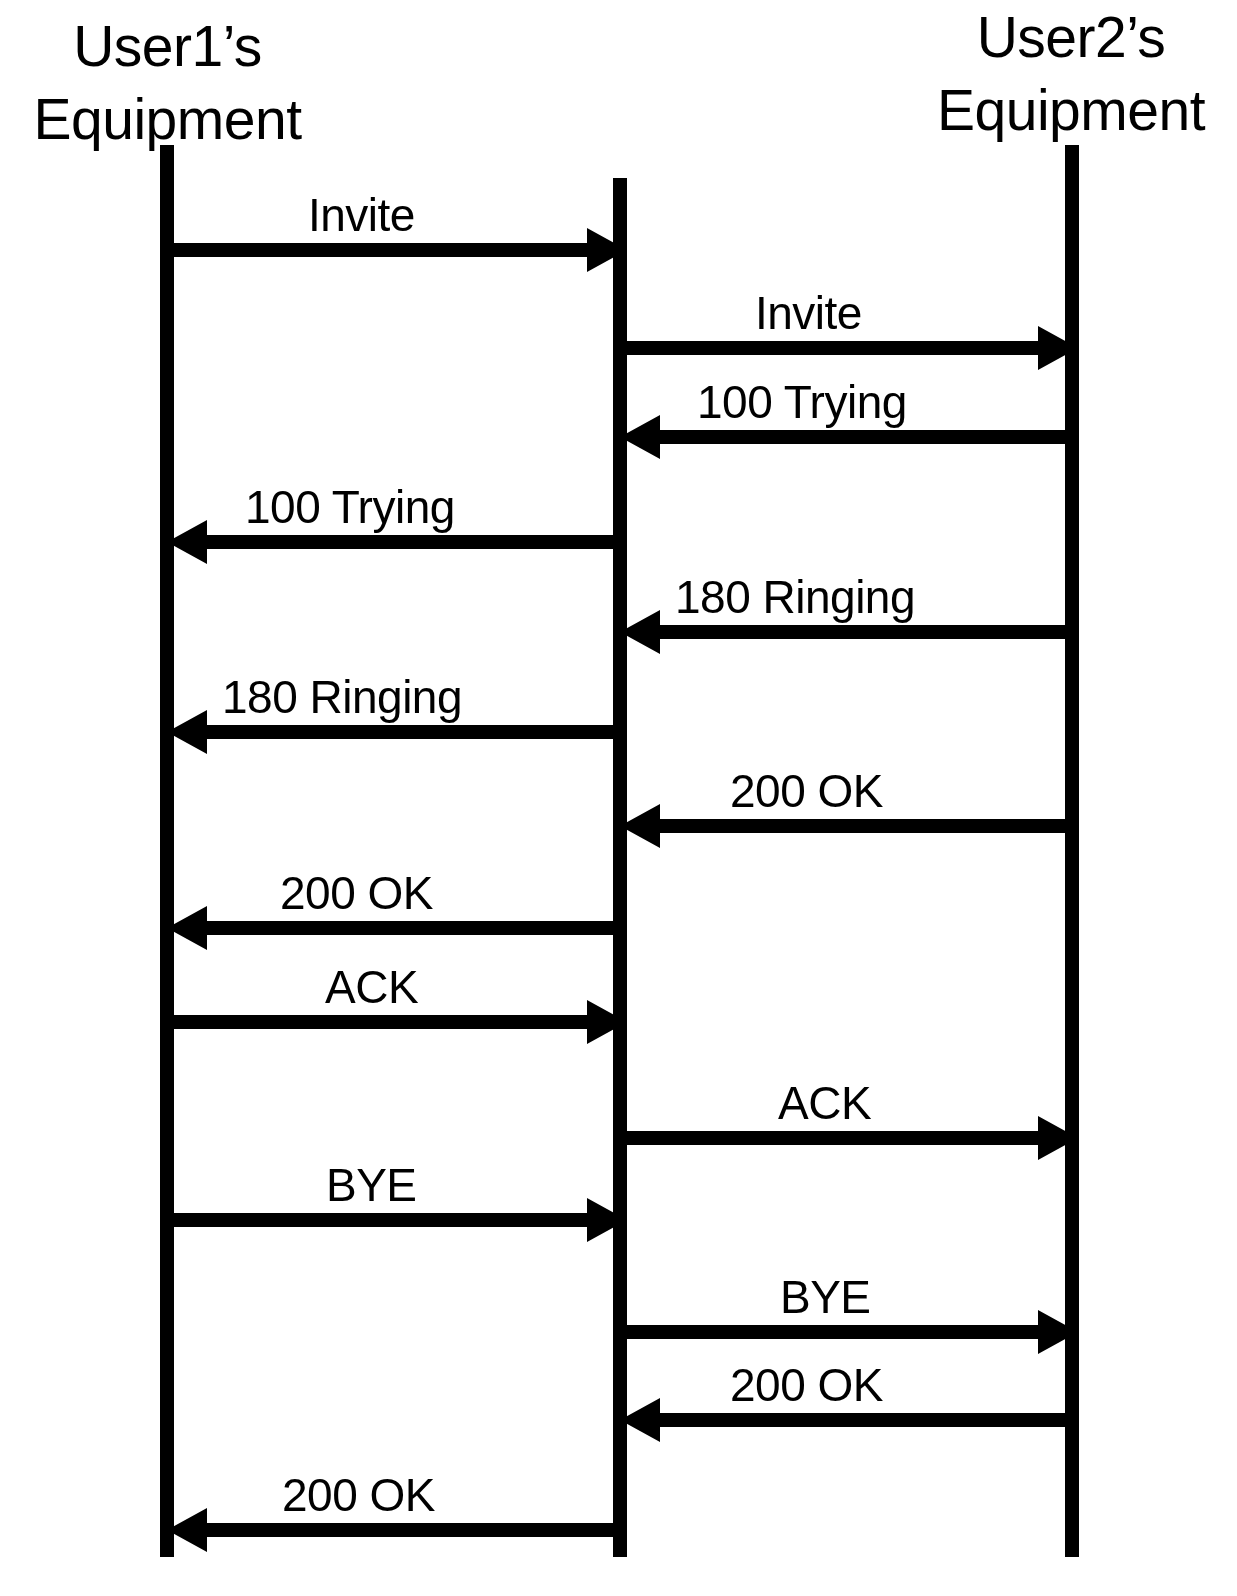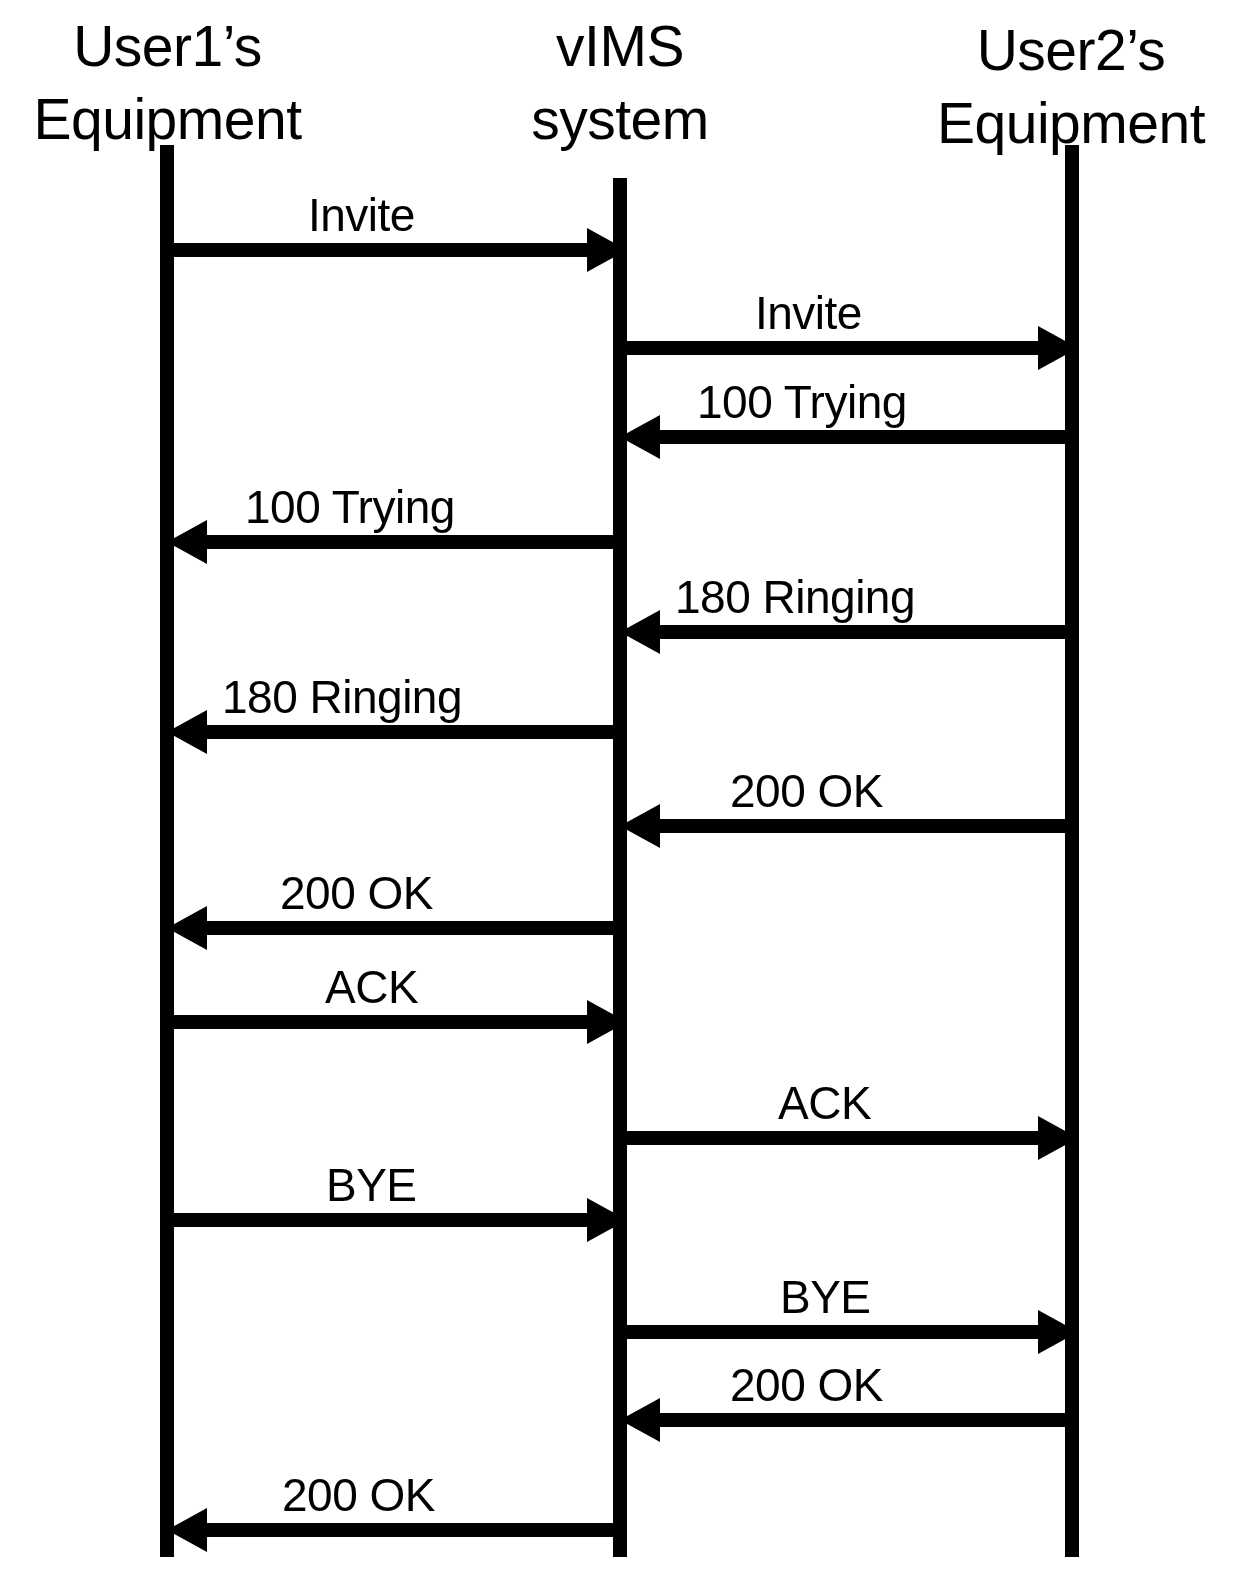--- a/index.html
+++ b/index.html
@@ -46,24 +46,22 @@
   }
 </style>
 </head>
 <body>
 
 <div id="canvas">
 
   <div class="header-label" style="left:0px; top:10px; width:335px;">User1’s
 Equipment</div>
 
-  <div class="header-label" style="left:455px; top:10px; width:330px;">vIMS
-system</div>
 
-  <div class="header-label" style="left:905px; top:14px; width:332px;">User2’s
+  <div class="header-label" style="left:905px; top:1px; width:332px;">User2’s
 Equipment</div>
 
   <div class="lifeline" style="left:160px; top:145px; width:14px; height:1412px;"></div>
   <div class="lifeline" style="left:613px; top:178px; width:14px; height:1379px;"></div>
   <div class="lifeline" style="left:1065px; top:145px; width:14px; height:1412px;"></div>
 
   <div class="msg-label" style="left:308px; top:192px;">Invite</div>
   <svg class="arrow-svg" style="left:167px; top:228px;" width="460" height="44" viewBox="0 0 460 44">
     <path d="M0 15 H420 V0 L460 22 L420 44 V29 H0 Z" fill="#000000"></path>
   </svg>

